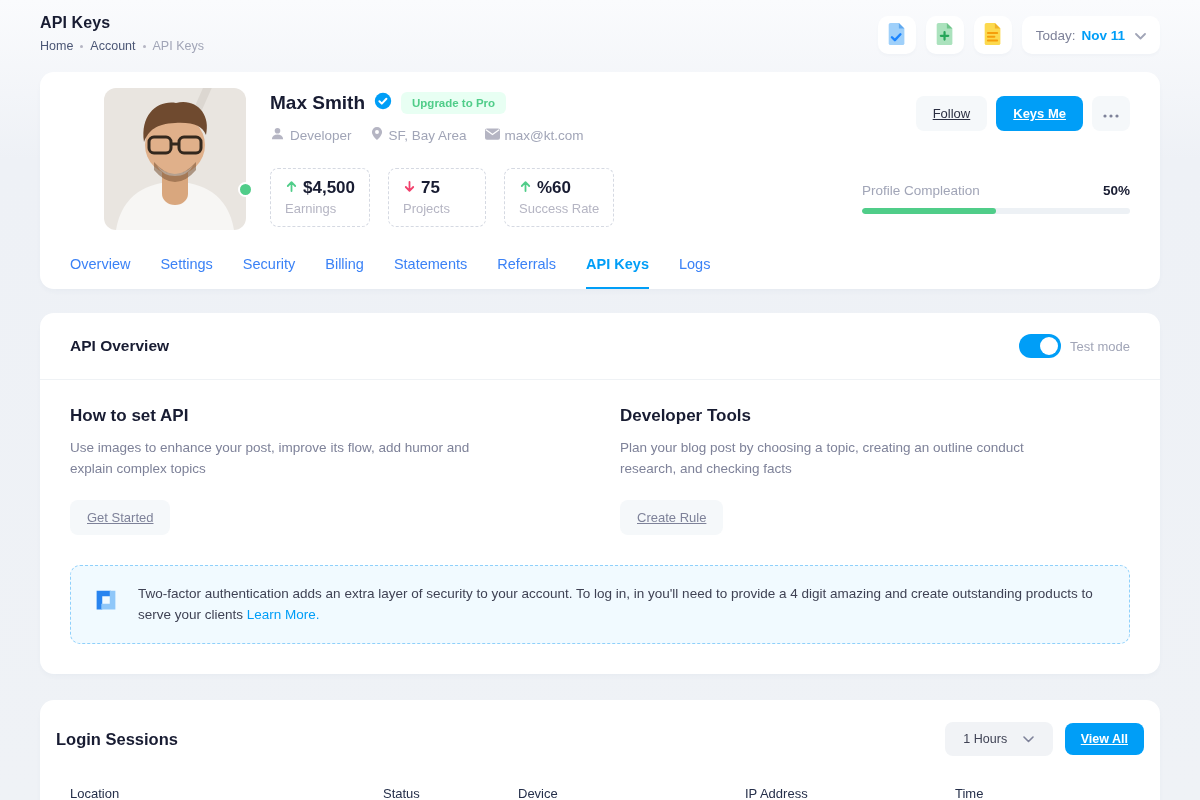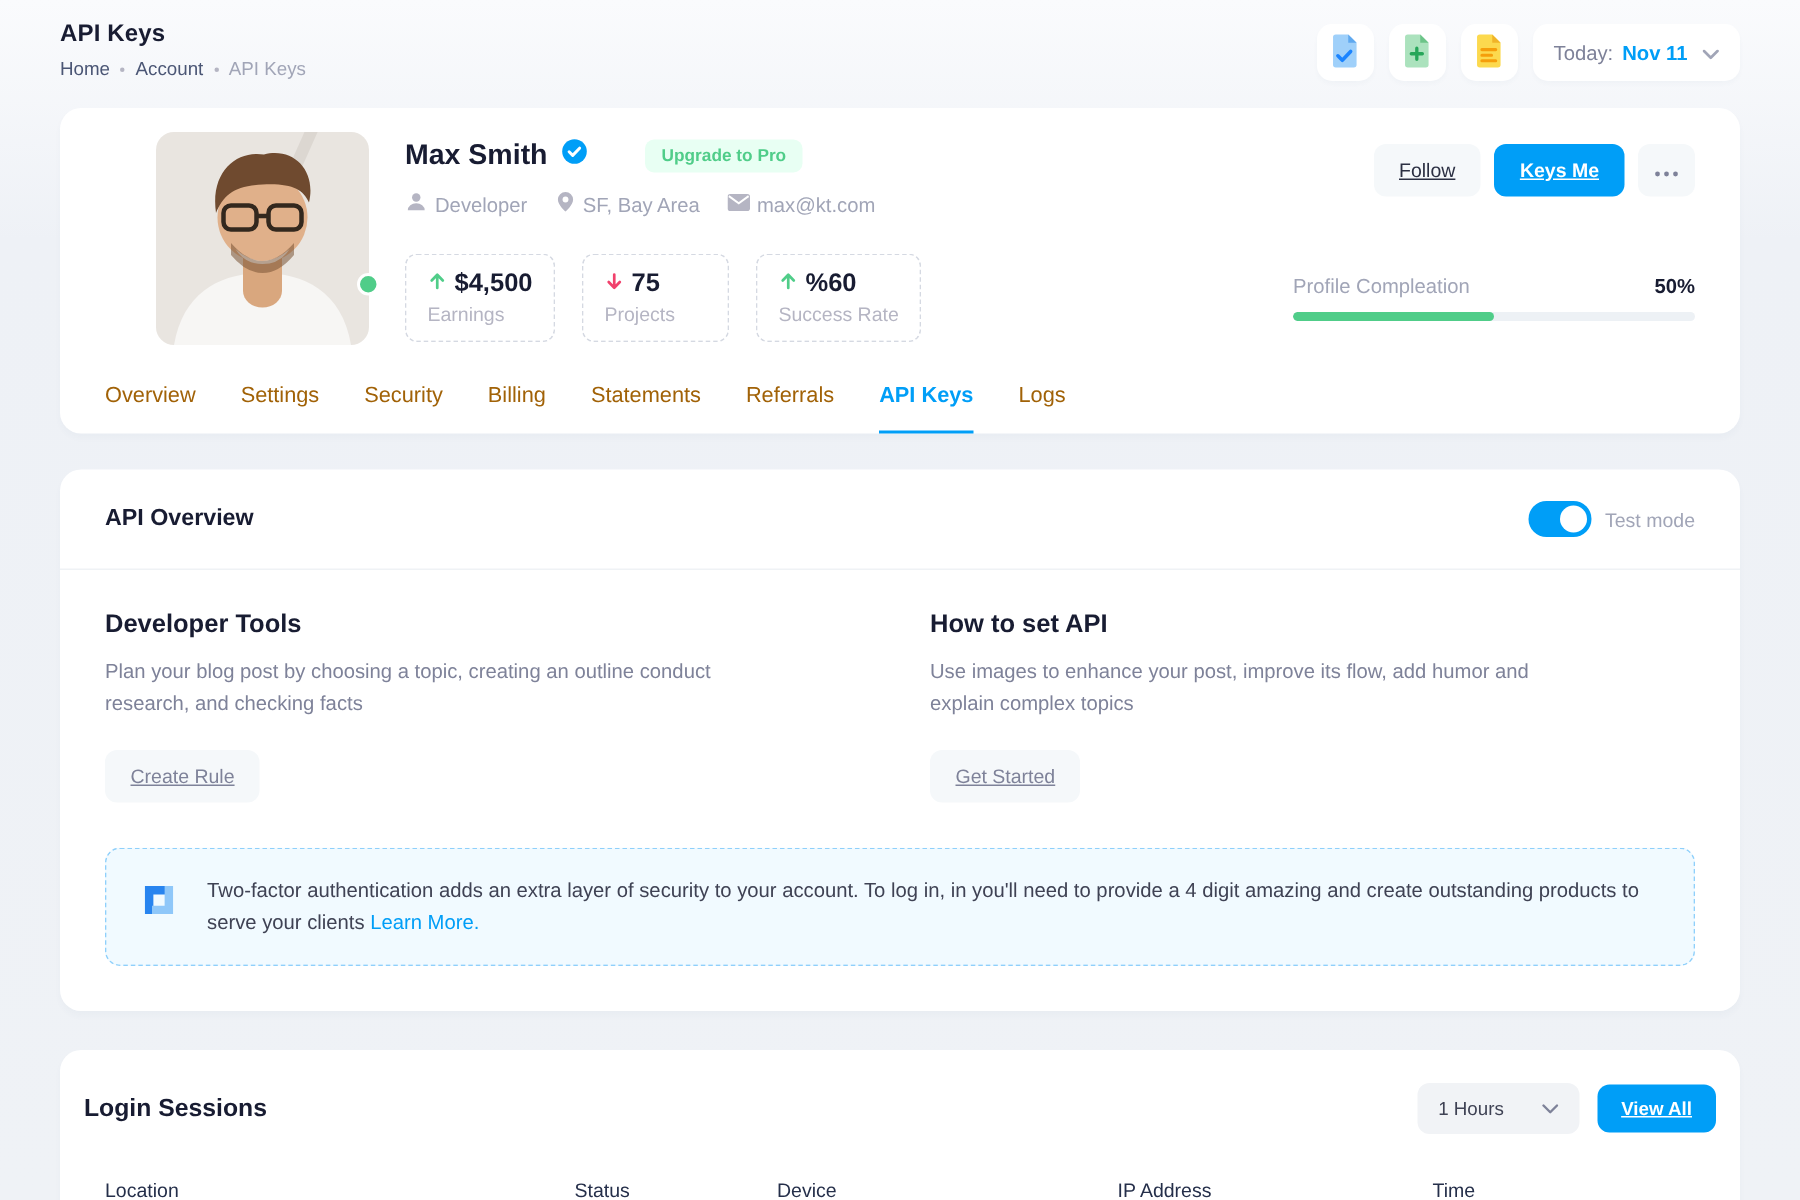--- a/index.html
+++ b/index.html
@@ -45,21 +45,21 @@
   .avatar svg { border-radius:12px; display:block; }
   .status-dot {
     position:absolute; right:-7px; top:66%; width:15px; height:15px;
     background:#50cd89; border:2.5px solid #fff; border-radius:50%;
   }
   .profile-info { flex:1 1 auto; padding-top:4px; }
   .name-row { display:flex; align-items:center; gap:9px; }
   .profile-name { font-size:19px; font-weight:700; color:#181c32; }
   .badge-pro {
     background:#e8fff3; color:#50cd89; font-size:11.5px; font-weight:600;
-    padding:5px 11px; border-radius:6px; cursor:pointer;margin-left:29px;
+    padding:5px 11px; border-radius:6px; cursor:pointer;
   }
   .meta-row { display:flex; align-items:center; gap:18px; margin-top:12px; }
   .meta-item { display:flex; align-items:center; gap:5px; color:#a1a5b7; font-size:13.5px; cursor:pointer; }
   .stats-row { display:flex; gap:18px; margin-top:24px; }
   .stat-box {
     border:1px dashed #d5d9e2; border-radius:8px; padding:9px 14px 10px; min-width:98px;
   }
   .stat-value { display:flex; align-items:center; gap:5px; font-size:17px; font-weight:700; color:#181c32; }
   .stat-label { margin-top:3px; font-size:13px; color:#b5b5c3; }
   .profile-right { width:268px; flex:0 0 268px; padding-top:8px; }
@@ -73,21 +73,21 @@
   .btn-more { background:#f5f8fa; width:38px; padding:10px 0; display:flex; align-items:center; justify-content:center; }
   .progress-block { margin-top:52px; }
   .progress-labels { display:flex; justify-content:space-between; align-items:center; }
   .progress-title { font-size:13.5px; color:#a1a5b7; }
   .progress-value { font-size:13.5px; font-weight:700; color:#181c32; }
   .progress-track { margin-top:10px; height:6px; background:#edf1f5; border-radius:3px; overflow:hidden; }
   .progress-fill { height:100%; background:#50cd89; border-radius:3px; }
 
   .tabs { display:flex; gap:30px; margin-top:26px; }
   .tab {
-    font-size:14.5px; font-weight:500; color:#a16207; padding-bottom:15px;
+    font-size:14.5px; font-weight:500; color:#3b82f6; padding-bottom:15px;
     border-bottom:2px solid transparent; cursor:pointer;
   }
   .tab.active { color:#009ef7; font-weight:600; border-bottom-color:#009ef7; }
 
   
   .api-card { margin-top:24px; }
   .card-head {
     display:flex; justify-content:space-between; align-items:center;
     padding:21px 30px; border-bottom:1px solid #eff2f5;
   }
@@ -114,21 +114,21 @@
   .notice-text { font-size:13.5px; line-height:1.6; color:#3f4254; }
   .notice-link { color:#009ef7; font-weight:500; cursor:pointer; text-decoration:none; }
 
   
   .sessions-card { margin-top:26px; padding-bottom:40px; }
   .sessions-head { display:flex; justify-content:space-between; align-items:center; padding:22px 16px 18px; }
   .sessions-title { font-size:16.5px; font-weight:700; color:#181c32; }
   .sessions-actions { display:flex; align-items:center; gap:12px; }
   .select-box {
     background:#f1f3f6; border-radius:8px; height:34px; padding:0 14px; min-width:108px;
-    display:flex; align-items:center; justify-content:space-between; gap:16px;
+    display:flex; align-items:center; justify-content:center; gap:16px;
     font-size:12.5px; color:#3f4254; cursor:pointer;
   }
   .btn-viewall { padding:9px 16px; font-size:12.5px; border-radius:8px; }
   .table-head {
     display:grid; grid-template-columns:313px 135px 227px 210px 1fr;
     padding:12px 30px 0; 
   }
   .th { font-size:13px; font-weight:400; color:#252f4a; }
 </style>
 </head>
@@ -328,28 +328,28 @@
       <div class="toggle-row">
         <span class="toggle">
             <span class="knob"></span>
           </span>
         <span class="toggle-label">Test mode</span>
       </div>
     </div>
     <div class="api-body">
       <div class="api-cols">
         <div>
+          <div class="section-title">How to set API</div>
+          <p class="section-text">Use images to enhance your post, improve its flow, add humor and explain complex topics</p>
+          <button class="btn section-btn">Get Started</button>
+        </div>
+        <div>
           <div class="section-title">Developer Tools</div>
           <p class="section-text">Plan your blog post by choosing a topic, creating an outline conduct research, and checking facts</p>
           <button class="btn section-btn">Create Rule</button>
-        </div>
-        <div>
-          <div class="section-title">How to set API</div>
-          <p class="section-text">Use images to enhance your post, improve its flow, add humor and explain complex topics</p>
-          <button class="btn section-btn">Get Started</button>
         </div>
       </div>
 
       <div class="notice">
         <span class="notice-icon">
           <svg width="30" height="30" viewBox="0 0 32 32">
             <path d="M6,6 h15 v6 h-9 v14 h-6 z" fill="#2884ef"></path>
             <path d="M26,26 h-15 v-6 h9 v-14 h6 z" fill="#8fc7f9"></path>
           </svg>
         </span>

